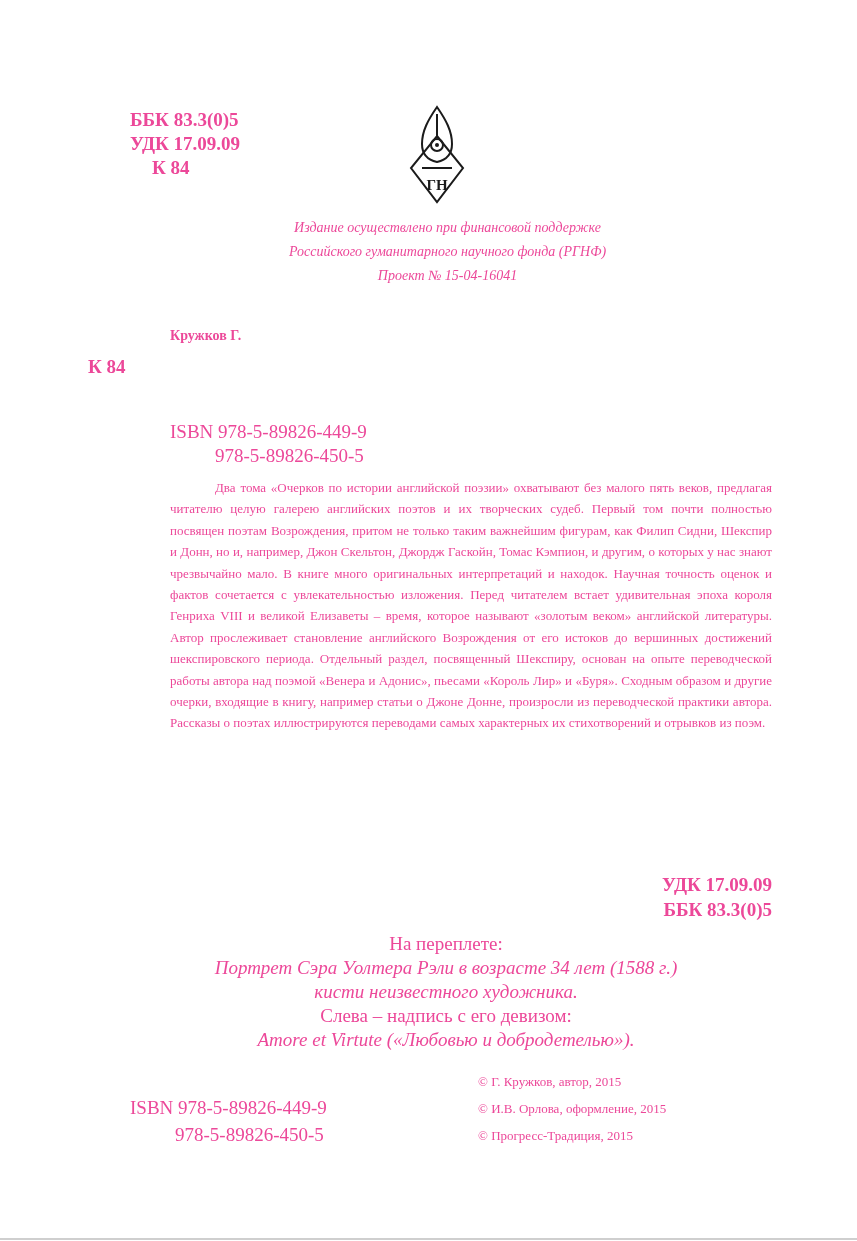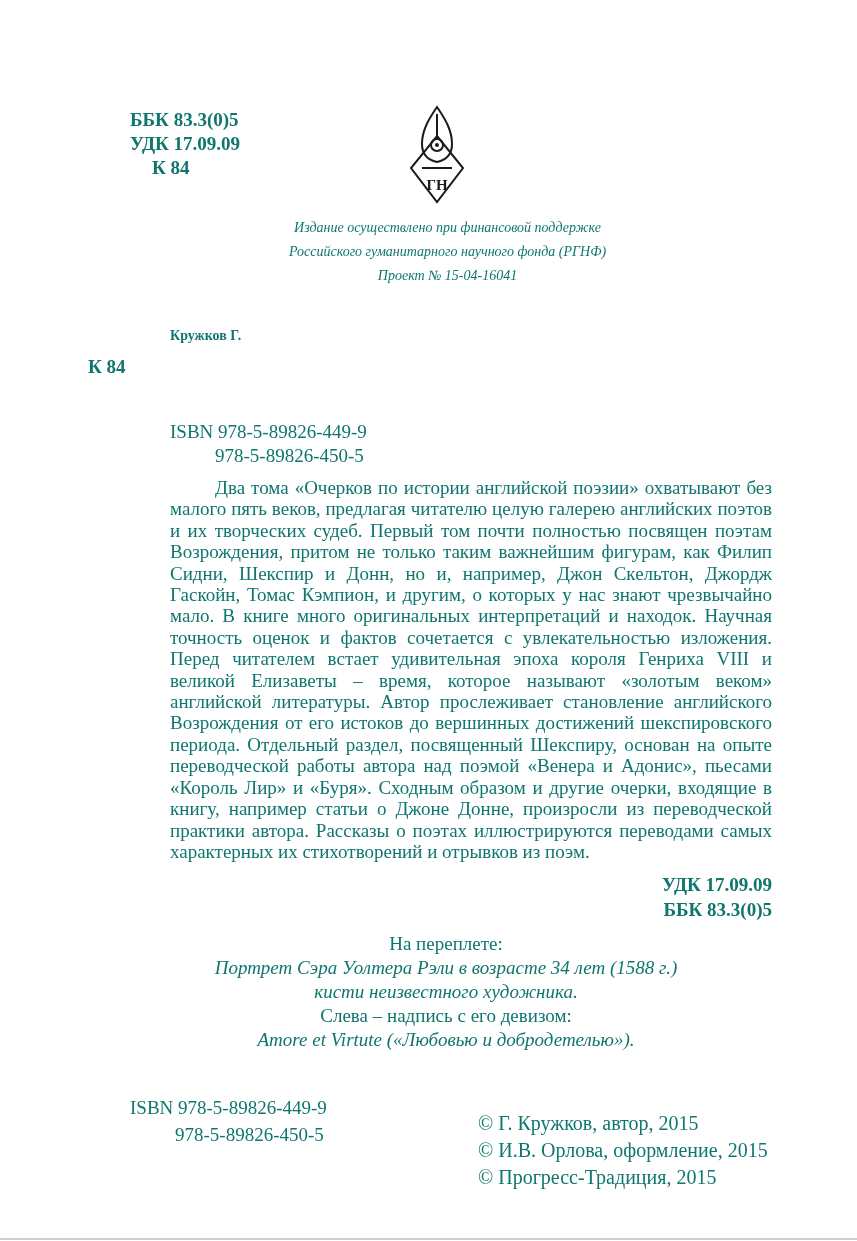--- a/index.html
+++ b/index.html
@@ -2,21 +2,21 @@
 <html lang="ru"><head>
 <meta charset="utf-8">
 <style>
   html, body { margin: 0; padding: 0; background: #ffffff; }
   .page {
     position: relative;
     width: 857px;
     height: 1241px;
     background: #ffffff;
     font-family: "Liberation Serif", serif;
-    color: #0f766e;
+    color: #ec4899;
     overflow: hidden;
   }
   .meta-top {
     position: absolute; left: 130px; top: 108px;
     font-size: 19px; line-height: 24px; font-weight: bold;
   }
   .meta-top .code-line { padding-left: 22px; }
   .logo-wrap { position: absolute; left: 401px; top: 104px; width: 72px; height: 102px; }
   .funding-note {
     position: absolute; left: 90px; top: 216px; width: 715px;
@@ -30,42 +30,42 @@
   .bib-block { position: absolute; left: 88px; top: 354px; width: 684px; font-size: 19px; line-height: 25px; }
   .bib-block .bib-code { position: absolute; left: 0; top: 0; font-weight: bold; }
   .bib-block .bib-text { margin: 0 0 0 82px; text-indent: 45px; text-align: justify; }
   .isbn-top {
     position: absolute; left: 170px; top: 420px;
     font-size: 19px; line-height: 24px;
   }
   .isbn-top .isbn-second { padding-left: 45px; }
   .annotation {
     position: absolute; left: 170px; top: 477px; width: 602px;
-    font-size: 19px; line-height: 21.4px;
+    font-size: 13px; line-height: 21.4px;
     text-align: justify; text-indent: 45px;
   }
   .annotation p { margin: 0; }
   .classification {
     position: absolute; right: 85px; top: 872px;
     text-align: right; font-weight: bold;
     font-size: 19px; line-height: 25px;
   }
   .cover-note {
     position: absolute; left: 90px; top: 932px; width: 712px;
     text-align: center; font-size: 19px; line-height: 24px;
   }
   .cover-note .it { font-style: italic; }
   .isbn-bottom {
     position: absolute; left: 130px; top: 1094px;
     font-size: 19px; line-height: 27px;
   }
   .isbn-bottom .isbn-second { padding-left: 45px; }
   .copyrights {
-    position: absolute; left: 478px; top: 1110px;
-    font-size: 20px; line-height: 27px;
+    position: absolute; left: 478px; top: 1068px;
+    font-size: 13px; line-height: 27px;
   }
   .scan-edge {
     position: absolute; left: 0; bottom: 1px; width: 100%; height: 2px;
     background: #cfcfcf;
   }
   svg .stroke { fill: none; stroke: #1b1b1b; stroke-width: 2; }
   svg text { font-family: "Liberation Serif", serif; font-weight: bold; fill: #1b1b1b; }
 </style>
 </head>
 <body>

